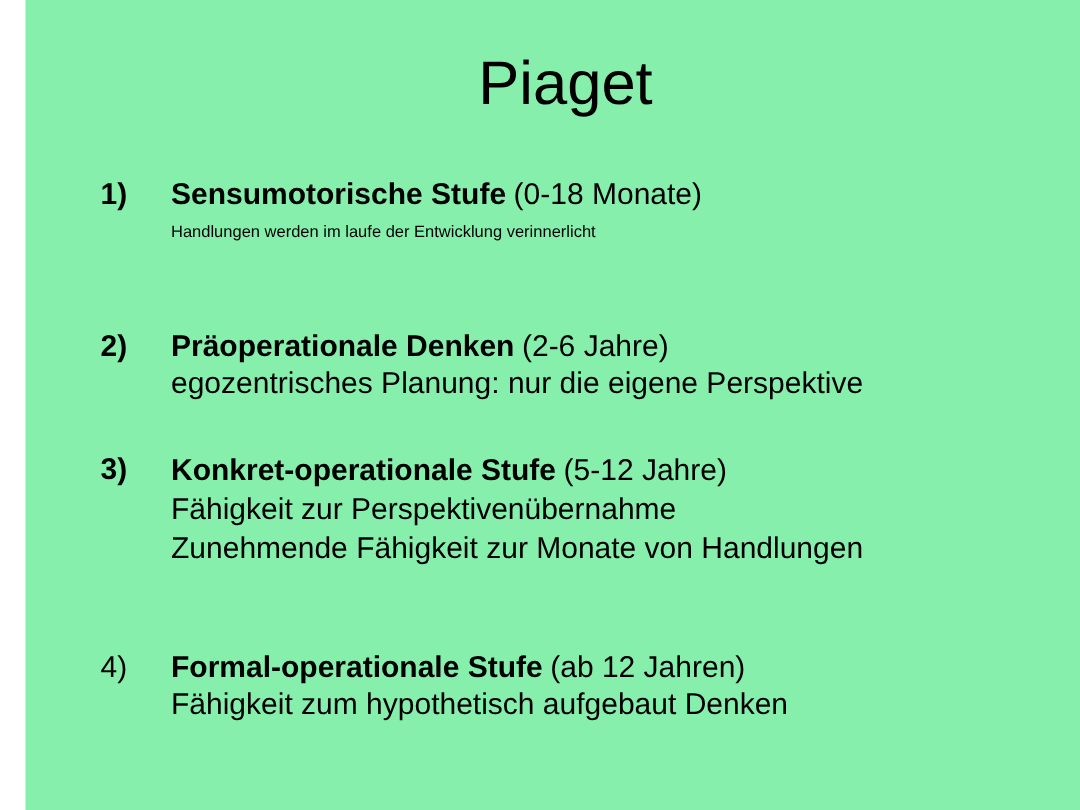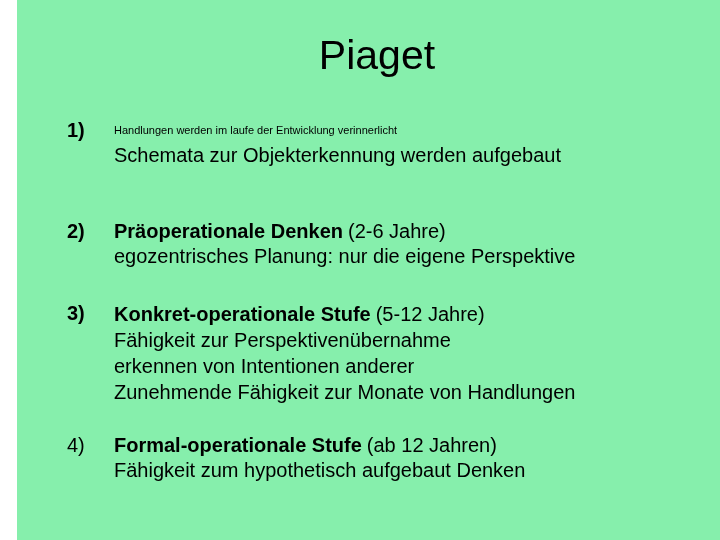--- a/index.html
+++ b/index.html
@@ -75,39 +75,38 @@
 </head>
 <body>
 
 <div class="slide">
 
   <div class="title">Piaget</div>
 
   <div class="item item-0">
     <div class="num">1)</div>
     <div class="content">
+      <div class="line"><span class="stage">Sensumotorische Stufe</span><span class="age">(0-18 Monate)</span></div>
       <div class="line small">Handlungen werden im laufe der Entwicklung verinnerlicht</div>
-      <div class="line">Schemata zur Objekterkennung werden aufgebaut</div>
     </div>
   </div>
 
   <div class="item item-1">
     <div class="num">2)</div>
     <div class="content">
       <div class="line"><span class="stage">Präoperationale Denken</span><span class="age">(2-6 Jahre)</span></div>
       <div class="line">egozentrisches Planung: nur die eigene Perspektive</div>
     </div>
   </div>
 
   <div class="item item-2">
     <div class="num">3)</div>
     <div class="content">
       <div class="line"><span class="stage">Konkret-operationale Stufe</span><span class="age">(5-12 Jahre)</span></div>
       <div class="line">Fähigkeit zur Perspektivenübernahme</div>
-      <div class="line">erkennen von Intentionen anderer</div>
       <div class="line">Zunehmende Fähigkeit zur Monate von Handlungen</div>
     </div>
   </div>
 
   <div class="item item-3">
     <div class="num regular">4)</div>
     <div class="content">
       <div class="line"><span class="stage">Formal-operationale Stufe</span><span class="age">(ab 12 Jahren)</span></div>
       <div class="line">Fähigkeit zum hypothetisch aufgebaut Denken</div>
     </div>

